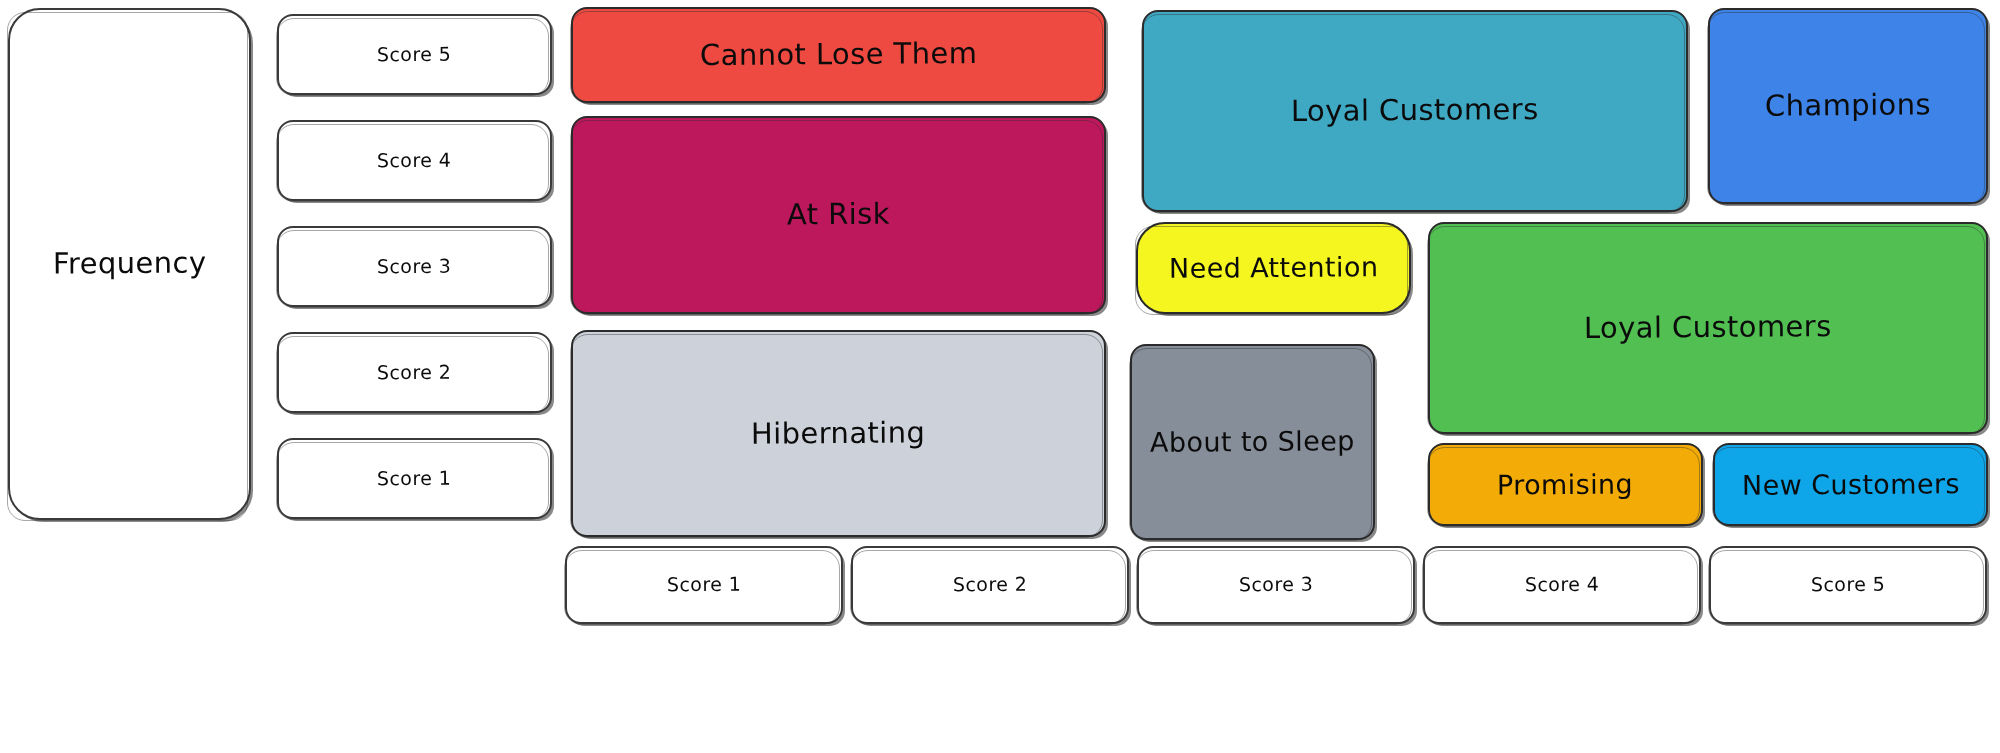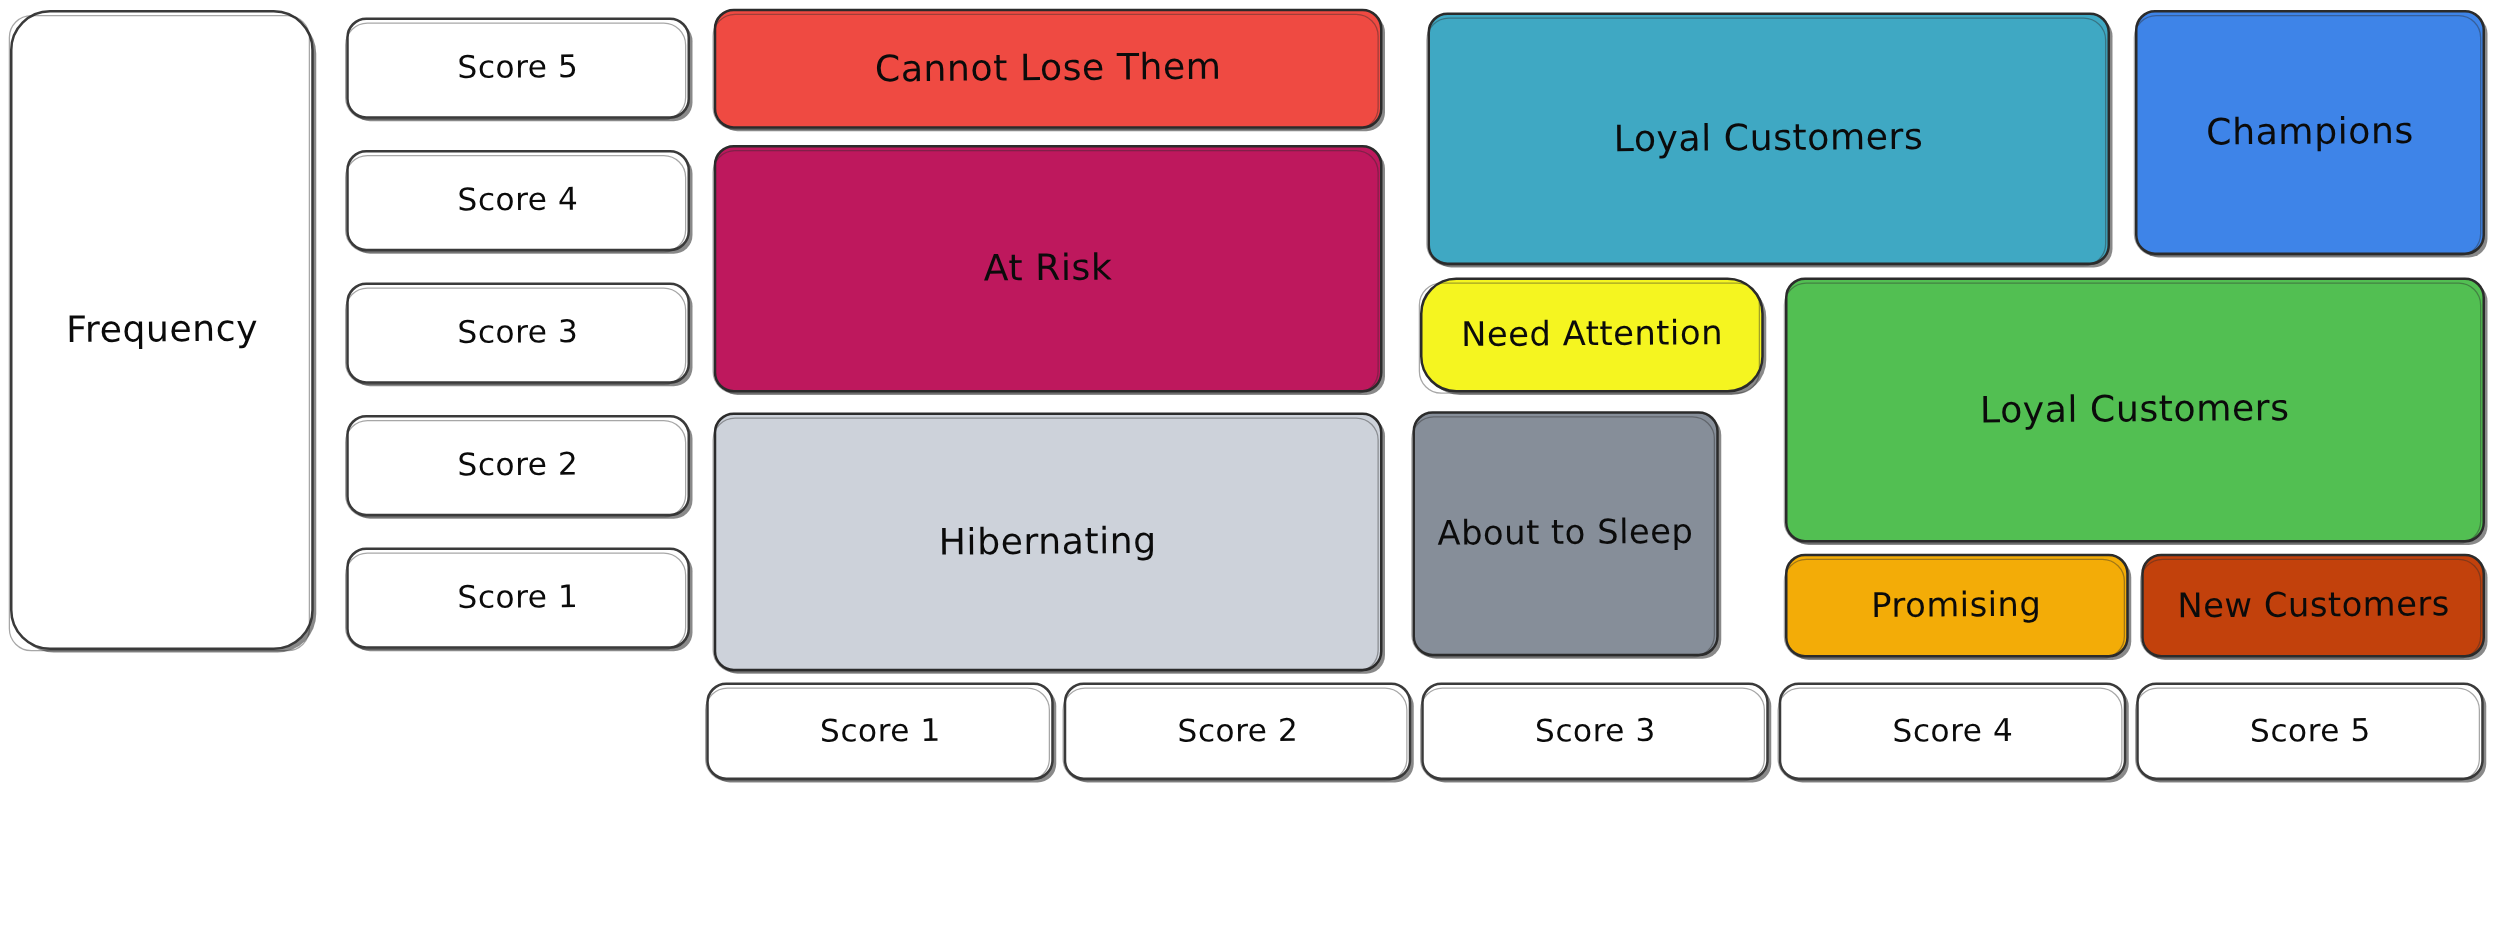--- a/index.html
+++ b/index.html
@@ -41,21 +41,21 @@
 
   .axis {
     background: #ffffff;
     border-color: #3a3a3a;
     border-width: 2px;
   }
 
   .seg { border-color: #2b2b2b; }
 
   
-  .fs-axis   { font-size: 25px; }
+  .fs-axis   { font-size: 19px; }
   .fs-axis-b { font-size: 29px; }
   .fs-seg    { font-size: 29px; }
   .fs-seg-sm { font-size: 27px; }
 
   
   .box::after {
     content: "";
     position: absolute;
     left: -3px; top: 2px; right: 1px; bottom: -3px;
     border: 1.4px solid rgba(45,45,45,0.42);
@@ -105,33 +105,33 @@
   </div>
 
   <div class="box seg fs-seg" style="left:1708px; top:8px; width:280px; height:196px; background:#3e84e8;">
     <span class="lbl">Champions</span>
   </div>
 
   <div class="box seg fs-seg-sm" style="left:1136px; top:222px; width:275px; height:92px; background:#f5f520;border-radius:29px;">
     <span class="lbl">Need Attention</span>
   </div>
 
-  <div class="box seg fs-seg-sm" style="left:1130px; top:329px; width:245px; height:196px; background:#868e99;">
+  <div class="box seg fs-seg-sm" style="left:1130px; top:344px; width:245px; height:196px; background:#868e99;">
     <span class="lbl">About to Sleep</span>
   </div>
 
   <div class="box seg fs-seg" style="left:1428px; top:222px; width:560px; height:212px; background:#52bf52;">
     <span class="lbl">Loyal Customers</span>
   </div>
 
   <div class="box seg fs-seg-sm" style="left:1428px; top:443px; width:275px; height:83px; background:#f3ac07;">
     <span class="lbl">Promising</span>
   </div>
 
-  <div class="box seg fs-seg-sm" style="left:1713px; top:443px; width:275px; height:83px; background:#c2410c;">
+  <div class="box seg fs-seg-sm" style="left:1713px; top:443px; width:275px; height:83px; background:#0ea5e9;">
     <span class="lbl">New Customers</span>
   </div>
 
   <div class="box axis fs-axis" style="left:565px; top:546px; width:278px; height:78px;">
     <span class="lbl">Score 1</span>
   </div>
   <div class="box axis fs-axis" style="left:851px; top:546px; width:278px; height:78px;">
     <span class="lbl">Score 2</span>
   </div>
   <div class="box axis fs-axis" style="left:1137px; top:546px; width:278px; height:78px;">

